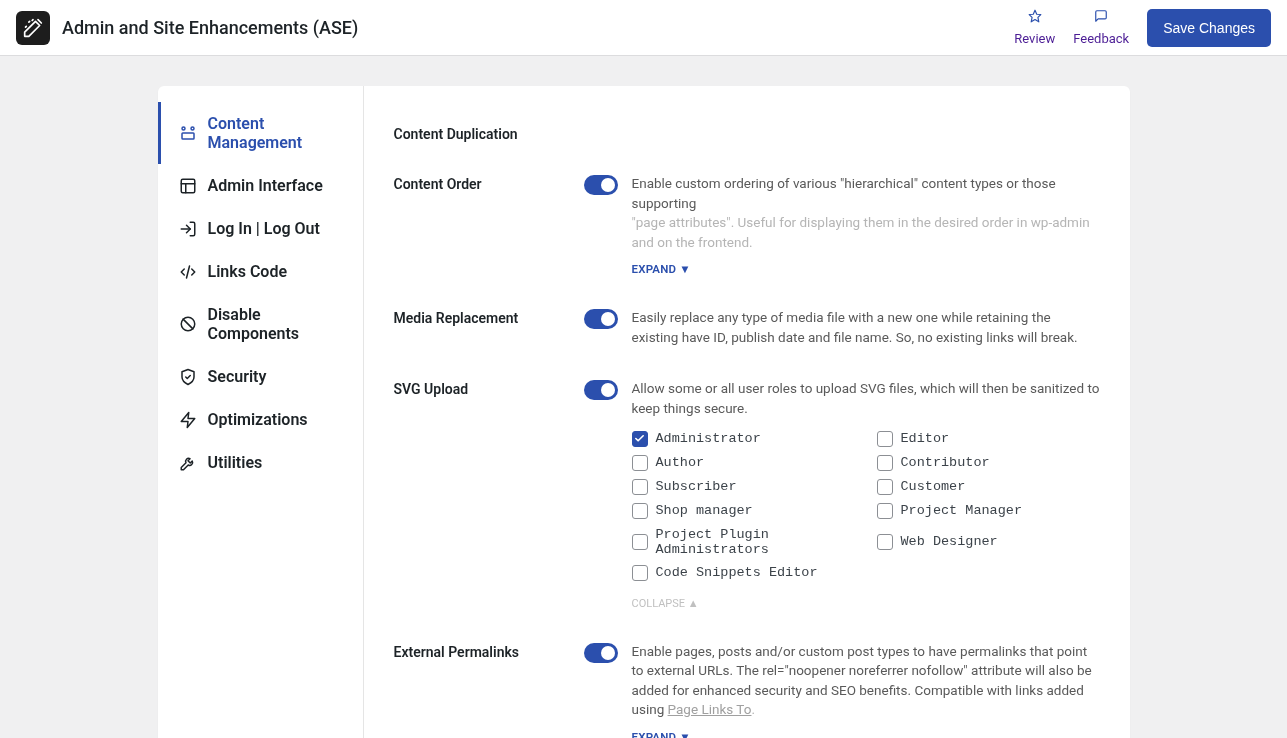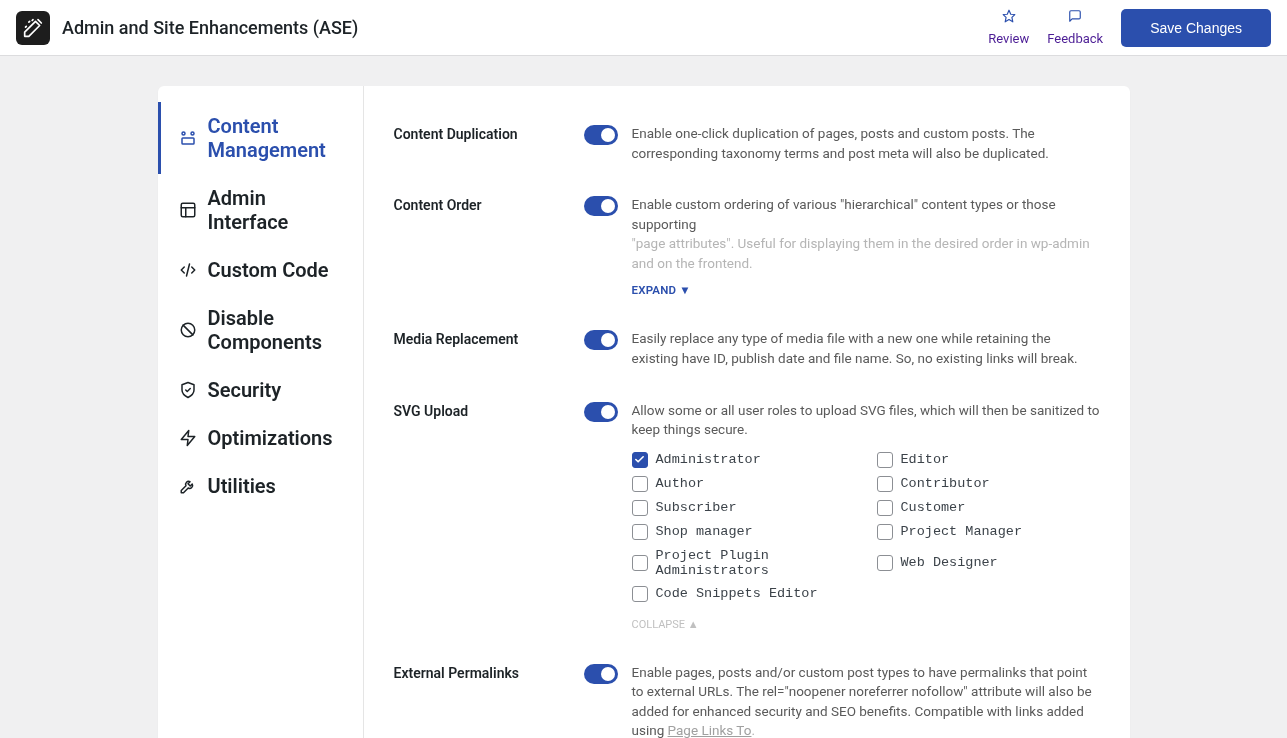--- a/index.html
+++ b/index.html
@@ -36,21 +36,21 @@
     align-items: center;
     gap: 5px;
     cursor: pointer;
     flex-direction: column;
   }
   .top-link svg { width: 14px; height: 14px; }
   .btn-primary {
     background: #2b4fad;
     color: #fff;
     border: none;
-    padding: 11px 29px;
+    padding: 11px 16px;
     border-radius: 5px;
     font-size: 14px;
     font-weight: 500;
     cursor: pointer;
   }
   
   .panel {
     width: 972px;
     margin: 30px auto 0;
     background: #fff;
@@ -62,21 +62,21 @@
   .sidebar {
     width: 206px;
     border-right: 1px solid #e5e5e5;
     padding: 16px 0;
   }
   .sidebar-item {
     display: flex;
     align-items: center;
     gap: 11px;
     padding: 12px 18px;
-    font-size: 20px;
+    font-size: 16px;
     font-weight: 600;
     color: #1d2327;
     cursor: pointer;
     border-left: 3px solid transparent;
   }
   .sidebar-item.active {
     color: #2b4fad;
     border-left-color: #2b4fad;
   }
   .sidebar-item .icon { width: 18px; height: 18px; display:flex; align-items:center; justify-content:center; }
@@ -228,30 +228,40 @@
       <span class="icon">
         <svg viewBox="0 0 24 24" fill="none" stroke="#1d2327" stroke-width="2" stroke-linecap="round" stroke-linejoin="round">
             <rect x="3" y="3" width="18" height="18" rx="2"></rect>
             <line x1="3" y1="9" x2="21" y2="9"></line>
             <line x1="9" y1="21" x2="9" y2="9"></line>
           </svg>
       </span>
       <span>Admin Interface</span>
     </div>
 
+    <div class="sidebar-item">
+      <span class="icon">
+        <svg viewBox="0 0 24 24" fill="none" stroke="#1d2327" stroke-width="2" stroke-linecap="round" stroke-linejoin="round">
+            <path d="M15 3h4a2 2 0 0 1 2 2v14a2 2 0 0 1-2 2h-4"></path>
+            <polyline points="10 17 15 12 10 7"></polyline>
+            <line x1="15" y1="12" x2="3" y2="12"></line>
+          </svg>
+      </span>
+      <span>Log In | Log Out</span>
+    </div>
 
     <div class="sidebar-item">
       <span class="icon">
         <svg viewBox="0 0 24 24" fill="none" stroke="#1d2327" stroke-width="2" stroke-linecap="round" stroke-linejoin="round">
             <polyline points="7 8 3 12 7 16"></polyline>
             <polyline points="17 8 21 12 17 16"></polyline>
             <line x1="14" y1="4" x2="10" y2="20"></line>
           </svg>
       </span>
-      <span>Custom Code</span>
+      <span>Links Code</span>
     </div>
 
     <div class="sidebar-item">
       <span class="icon">
         <svg viewBox="0 0 24 24" fill="none" stroke="#1d2327" stroke-width="2" stroke-linecap="round" stroke-linejoin="round">
             <circle cx="12" cy="12" r="9"></circle>
             <line x1="5.5" y1="5.5" x2="18.5" y2="18.5"></line>
           </svg>
       </span>
       <span>Disable Components</span>
@@ -284,26 +294,20 @@
       </span>
       <span>Utilities</span>
     </div>
 
   </div>
 
   <div class="content">
 
     <div class="setting-row">
       <div class="setting-label">Content Duplication</div>
-      <div class="setting-body">
-        <div class="toggle"></div>
-        <div class="setting-desc-wrap">
-          <div class="setting-desc">Enable one-click duplication of pages, posts and custom posts. The corresponding taxonomy terms and post meta will also be duplicated.</div>
-        </div>
-      </div>
     </div>
 
     <div class="setting-row">
       <div class="setting-label">Content Order</div>
       <div class="setting-body">
         <div class="toggle"></div>
         <div class="setting-desc-wrap">
           <div class="setting-desc">
             Enable custom ordering of various "hierarchical" content types or those supporting <span class="fade" style="display:block;color:#b5b5b5;">"page attributes". Useful for displaying them in the desired order in wp-admin and on the frontend.</span>
           </div>

